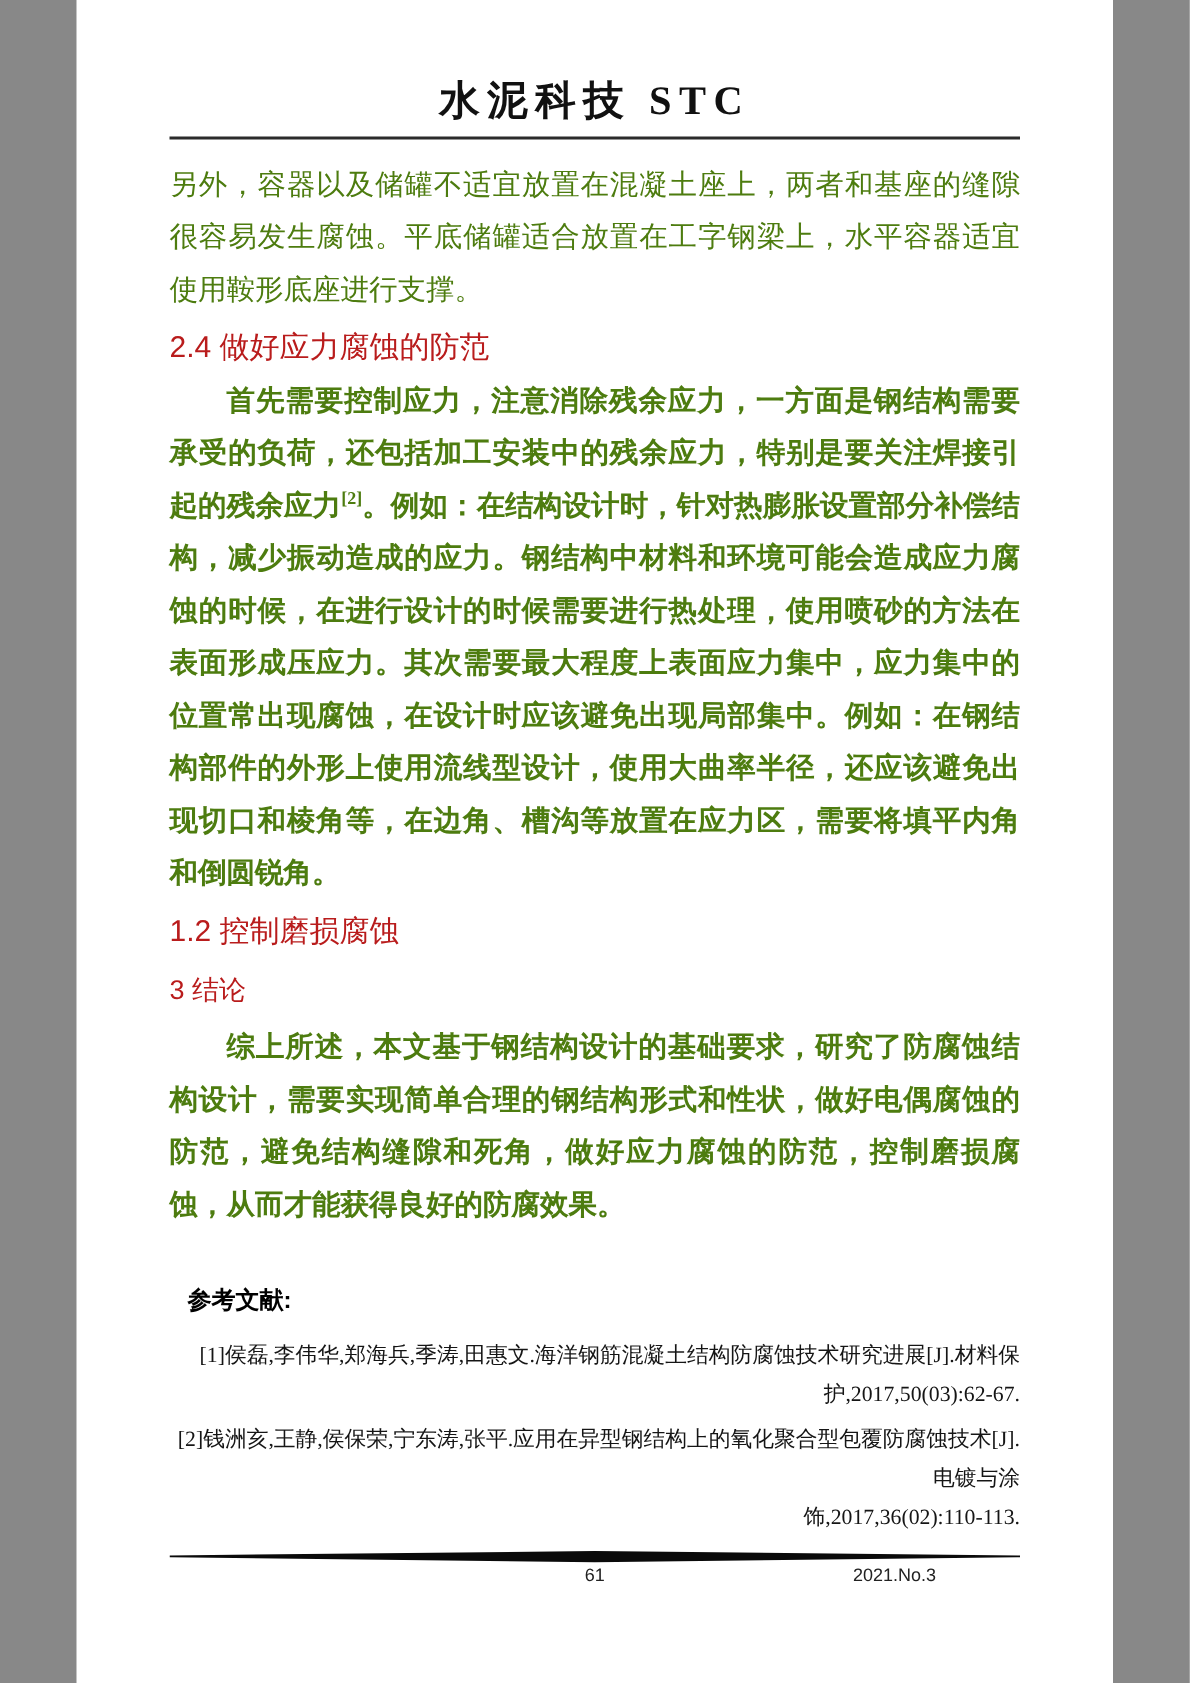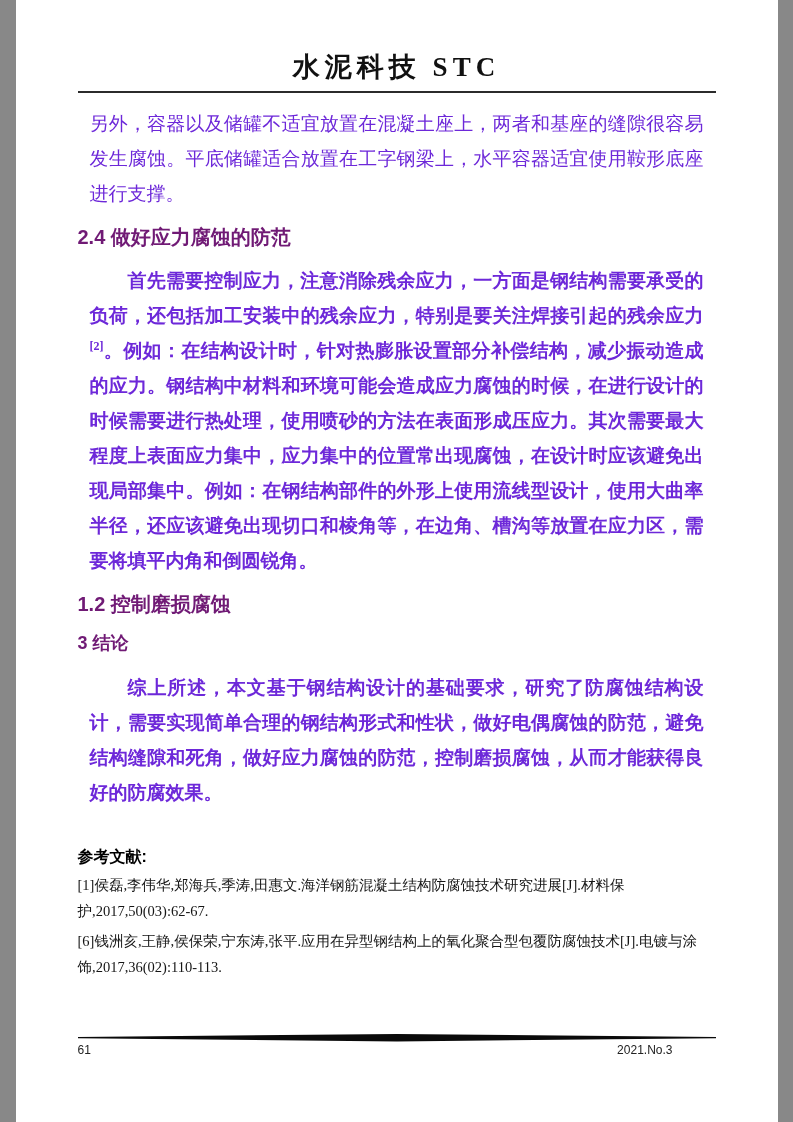--- a/index.html
+++ b/index.html
@@ -1,18 +1,18 @@
 <!DOCTYPE html>
 <html><head>
 <meta charset="utf-8">
 <style>
   html, body { margin: 0; padding: 0; background: #888; }
   .page {
     position: relative;
-    width: 762px;
+    width: 691px;
     height: 1122px;
     margin: 0 auto;
     background: #ffffff;
     overflow: hidden;
     color: #111;
     font-family: "Liberation Serif", "DejaVu Serif", serif;
   }
   .content { padding: 0 62px; }
 
   .journal-title {
@@ -24,60 +24,60 @@
     letter-spacing: 5px;
     font-family: "Liberation Serif", "DejaVu Serif", serif;
   }
   .header-rule {
     height: 0;
     border-top: 2.5px solid #2b2b2b;
     margin-top: 7px;
   }
 
   .para {
-    margin: 12px;
+    margin: 0;
     font-size: 19px;
     line-height: 35px;
     text-align: justify;
     text-justify: inter-ideograph;
-    color: #6d28d9;
+    color: #4d7c0f;
   }
   .para.indent { text-indent: 2em; font-weight: bold; }
   .intro-para { margin-top: 13px; }
 
   .section-heading {
     margin: 7px 0 4px 0;
     font-family: "Liberation Sans", "DejaVu Sans", sans-serif;
-    font-weight: bold;
+    font-weight: normal;
     font-size: 20px;
     line-height: 28px;
-    color: #701a75;
+    color: #b91c1c;
   }
   .section-heading.major {
     font-size: 18px;
     line-height: 30px;
     margin: 10px 0 6px 0;
   }
 
   .sup-ref {
     font-size: 12px;
     vertical-align: super;
     line-height: 0;
   }
 
   .references { margin-top: 36px; }
   .references-heading {
-    margin: 0;
+    margin: 12px;
     font-family: "Liberation Sans", "DejaVu Sans", sans-serif;
     font-weight: bold;
     font-size: 16px;
     line-height: 22px;
     color: #000;
   }
-  .reference-item { margin-top: 4px; }
+  .reference-item { margin-top: 4px; text-align: right; }
   .reference-line {
     font-size: 14.5px;
     line-height: 26px;
     color: #151515;
   }
 
   .footer {
     position: absolute;
     left: 62px;
     right: 62px;
@@ -88,25 +88,25 @@
     position: relative;
     height: 18px;
     margin-top: 1px;
     font-family: "Liberation Sans", "DejaVu Sans", sans-serif;
     font-size: 12px;
     color: #222;
   }
   .page-number {
     position: absolute;
     left: 0; right: 0;
-    text-align: left;
+    text-align: center;
   }
   .issue-label {
     position: absolute;
-    right: 43px;
+    right: 56px;
     top: 0;
   }
 </style>
 </head>
 <body>
 
 <div class="page">
   <div class="content">
 
     <div class="journal-title">水泥科技 STC</div>
@@ -128,21 +128,21 @@
 
     <div class="references">
       <h3 class="references-heading">参考文献:</h3>
 
       <div class="reference-item">
         <div class="reference-line">[1]侯磊,李伟华,郑海兵,季涛,田惠文.海洋钢筋混凝土结构防腐蚀技术研究进展[J].材料保</div>
         <div class="reference-line">护,2017,50(03):62-67.</div>
       </div>
 
       <div class="reference-item">
-        <div class="reference-line">[6]钱洲亥,王静,侯保荣,宁东涛,张平.应用在异型钢结构上的氧化聚合型包覆防腐蚀技术[J].电镀与涂</div>
+        <div class="reference-line">[2]钱洲亥,王静,侯保荣,宁东涛,张平.应用在异型钢结构上的氧化聚合型包覆防腐蚀技术[J].电镀与涂</div>
         <div class="reference-line">饰,2017,36(02):110-113.</div>
       </div>
     </div>
 
   </div>
 
   <div class="footer">
     <svg class="footer-rule-svg" viewBox="0 0 670 8" preserveAspectRatio="none" aria-hidden="true">
       <polygon points="0,3 335,0 670,3 670,4.2 335,7.5 0,4.2" fill="#0a0a0a"></polygon>
     </svg>

